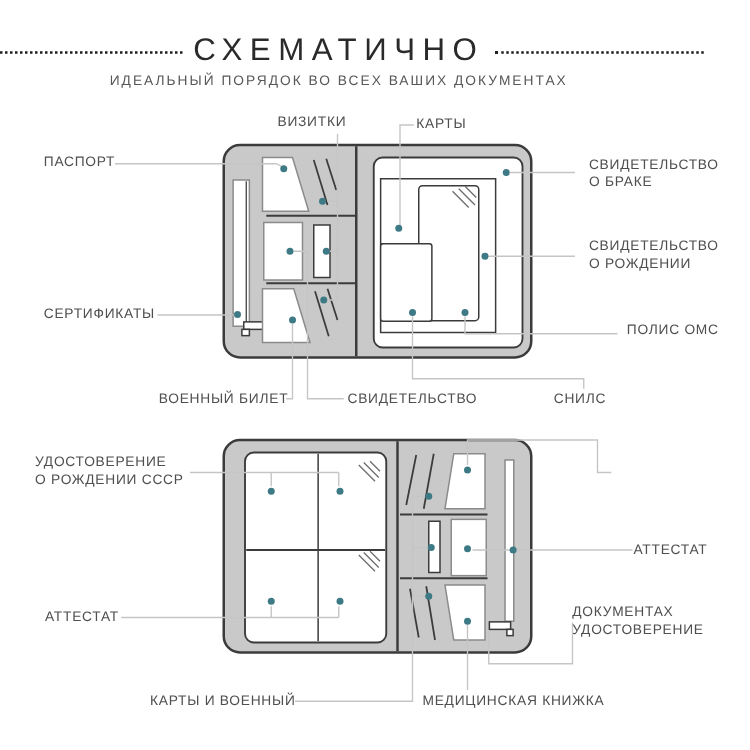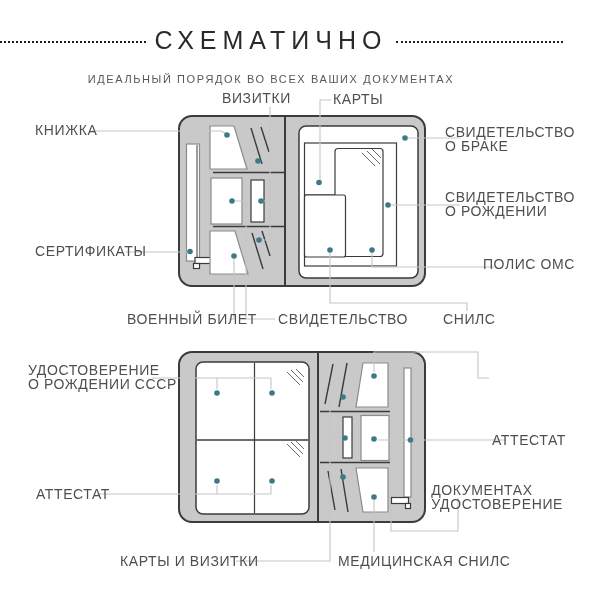--- a/index.html
+++ b/index.html
@@ -20,37 +20,37 @@
   .stage{position:absolute;inset:0;width:600px;height:600px}
   
   .header{position:absolute;top:26px;left:0;width:542px}
   .title-row{display:flex;align-items:center;justify-content:center;gap:9px}
   .dotline{flex:0 0 167px;height:0;border-top:2.5px dotted #1f1f1f;margin-top:3px}
   .page-title{
     margin:0;font-size:25px;font-weight:400;letter-spacing:6px;
     color:var(--title-text);white-space:nowrap;
   }
   .subtitle{
-    margin-top:18px;text-align:center;font-size:11px;letter-spacing:1.6px;
+    margin-top:4px;text-align:center;font-size:11px;letter-spacing:1.6px;
     color:var(--subtitle-text);white-space:nowrap;
   }
   
   svg.diagram{position:absolute;top:0;left:0}
   .body-shell{fill:var(--body-gray);stroke:var(--outline-dark);stroke-width:2}
   .white{fill:#fff}
   .none{fill:none}
   .dk{stroke:var(--outline-dark)}
   .md{stroke:#8b8b8b}
   .thin{stroke-width:1.2}
   .leader{stroke:var(--leader-line);stroke-width:1.1;fill:none}
   .dot{fill:var(--marker)}
   .shine{stroke:#6a6a6a;stroke-width:1}
   
   .label{
-    position:absolute;font-size:14px;letter-spacing:.6px;line-height:13.5px;
+    position:absolute;font-size:11px;letter-spacing:.6px;line-height:13.5px;
     color:var(--label-text);white-space:nowrap;
   }
   .r{text-align:left}
   .lbl-passport{left:35px;top:124px}
   .lbl-business-cards{left:222px;top:92px}
   .lbl-cards{left:333px;top:93px}
   .lbl-marriage{right:25px;top:126px}
   .lbl-birth{right:25px;top:191px}
   .lbl-oms{right:25px;top:258px}
   .lbl-certificates{left:35px;top:245px}
@@ -199,21 +199,21 @@
         <circle class="dot" cx="343" cy="397" r="2.8"></circle>
         <circle class="dot" cx="345" cy="438" r="2.8"></circle>
         <circle class="dot" cx="343" cy="477" r="2.8"></circle>
         <circle class="dot" cx="374" cy="439" r="2.8"></circle>
         <circle class="dot" cx="410.5" cy="440" r="2.8"></circle>
         <circle class="dot" cx="374" cy="497" r="2.8"></circle>
       </g>
     </g>
   </svg>
 
-  <div class="label lbl-passport">КНИЖКА</div>
+  <div class="label lbl-passport">ПАСПОРТ</div>
   <div class="label lbl-business-cards">ВИЗИТКИ</div>
   <div class="label lbl-cards">КАРТЫ</div>
   <div class="label r lbl-marriage">
     <div>СВИДЕТЕЛЬСТВО</div>
     <div>О БРАКЕ</div>
   </div>
   <div class="label r lbl-birth">
     <div>СВИДЕТЕЛЬСТВО</div>
     <div>О РОЖДЕНИИ</div>
   </div>
@@ -226,16 +226,16 @@
   <div class="label r lbl-ussr">
     <div>УДОСТОВЕРЕНИЕ</div>
     <div>О РОЖДЕНИИ СССР</div>
   </div>
   <div class="label lbl-attestat">АТТЕСТАТ</div>
   <div class="label lbl-spravki">АТТЕСТАТ</div>
   <div class="label r lbl-pension">
     <div>ДОКУМЕНТАХ</div>
     <div>УДОСТОВЕРЕНИЕ</div>
   </div>
-  <div class="label lbl-cards-vizitki">КАРТЫ И ВИЗИТКИ</div>
-  <div class="label lbl-medical">МЕДИЦИНСКАЯ СНИЛС</div>
+  <div class="label lbl-cards-vizitki">КАРТЫ И ВОЕННЫЙ</div>
+  <div class="label lbl-medical">МЕДИЦИНСКАЯ КНИЖКА</div>
 
 </div>
 
 </body></html>

